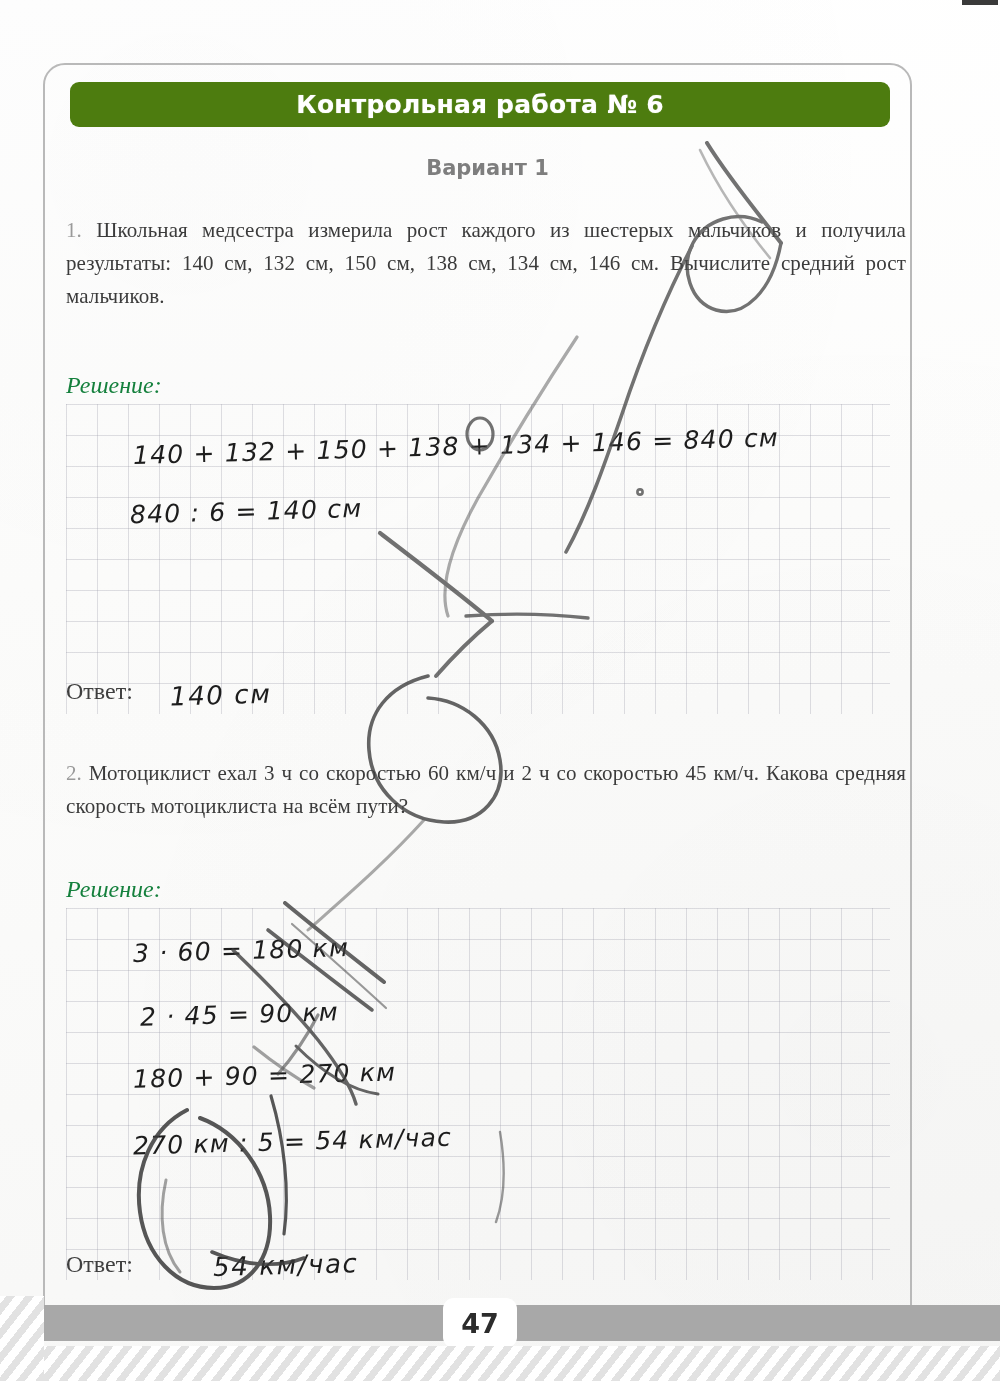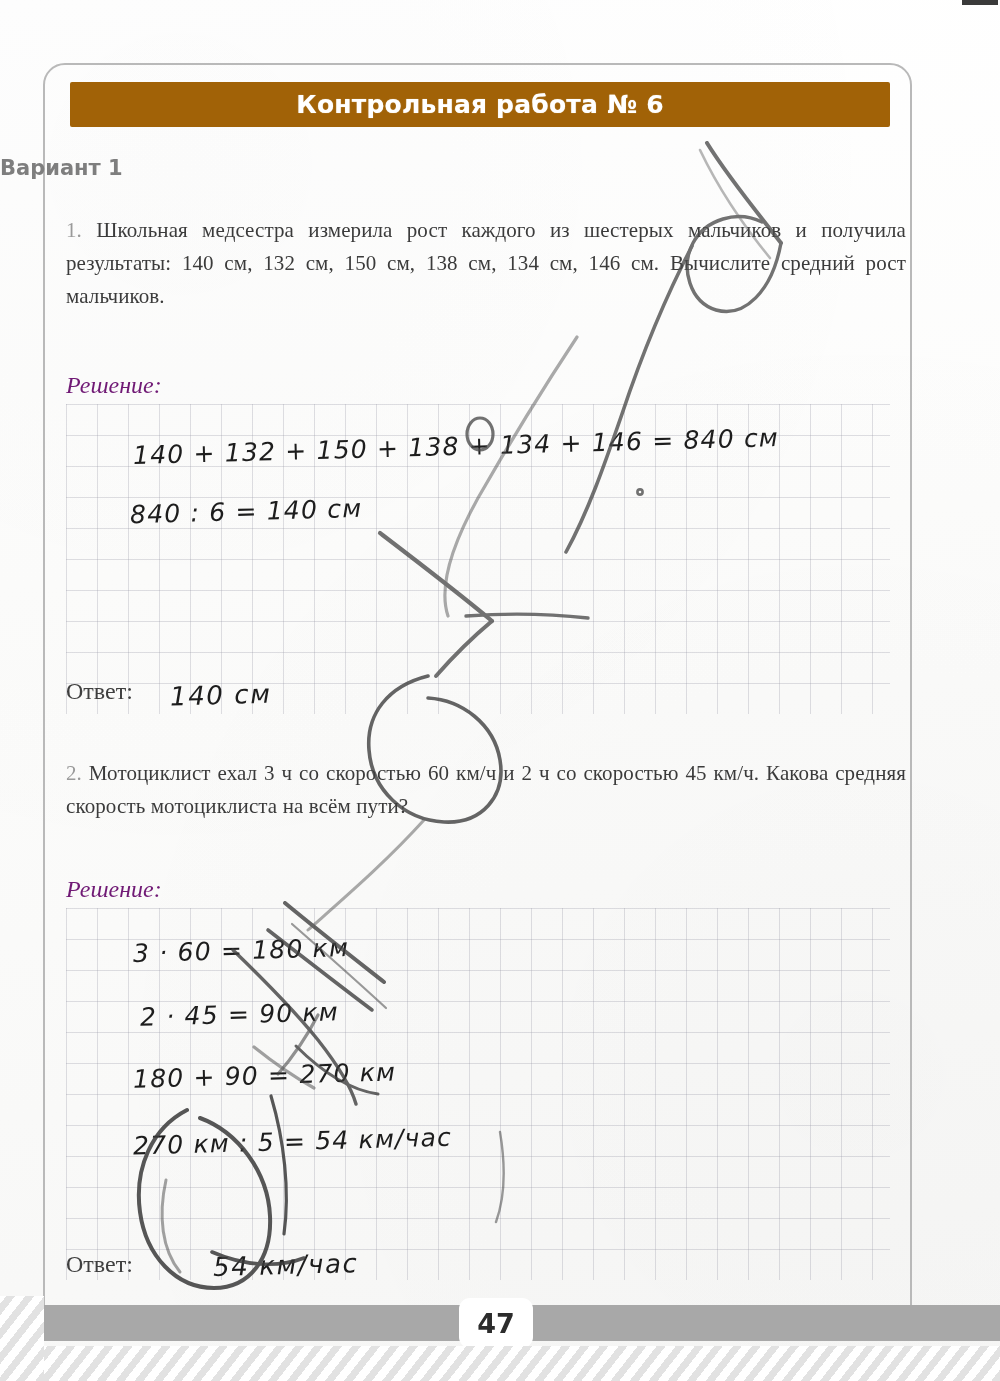--- a/index.html
+++ b/index.html
@@ -41,44 +41,46 @@
     box-sizing: border-box;
   }
 
   
   .header-bar {
     position: absolute;
     left: 70px;
     top: 82px;
     width: 820px;
     height: 45px;
-    background: #a16207;
-    border-radius: 2px;
+    background: #4d7c0f;
+    border-radius: 9px;
     display: flex;
     align-items: center;
     justify-content: center;
   }
   .header-title {
     color: #ffffff;
     font-family: "DejaVu Sans", sans-serif;
     font-weight: bold;
     font-size: 25px;
     letter-spacing: 0.2px;
     text-shadow: 0 0 1px rgba(255,255,255,0.6);
   }
 
   .variant {
     position: absolute;
     left: 0;
     top: 156px;
     width: 903px;
+    text-align: center;
     font-family: "DejaVu Sans", sans-serif;
     font-weight: bold;
     font-size: 21px;
     color: #7e7e7e;
+    padding-left: 36px;
   }
 
   
   .problem {
     position: absolute;
     left: 66px;
     width: 840px;
     font-family: "Liberation Serif", serif;
     font-size: 21px;
     line-height: 33px;
@@ -93,21 +95,21 @@
   }
   #problem-1 { top: 214px; }
   #problem-2 { top: 757px; }
 
   .solution-label {
     position: absolute;
     left: 66px;
     font-family: "Liberation Serif", serif;
     font-style: italic;
     font-size: 24px;
-    color: #701a75;
+    color: #15803d;
   }
   #solution-label-1 { top: 372px; }
   #solution-label-2 { top: 876px; }
 
   .answer-row {
     position: absolute;
     left: 66px;
     font-family: "Liberation Serif", serif;
     font-size: 24px;
     color: #3f3f3f;
@@ -165,21 +167,20 @@
     position: absolute;
     left: 443px;
     top: 1298px;
     width: 74px;
     height: 50px;
     background: #ffffff;
     border-radius: 11px;
     display: flex;
     align-items: center;
     justify-content: center;
-    margin-left: 16px;
   }
   .page-number-box span {
     font-family: "DejaVu Sans", sans-serif;
     font-weight: bold;
     font-size: 27px;
     color: #2c2c2c;
   }
   .hatch-strip {
     position: absolute;
     left: 0;

